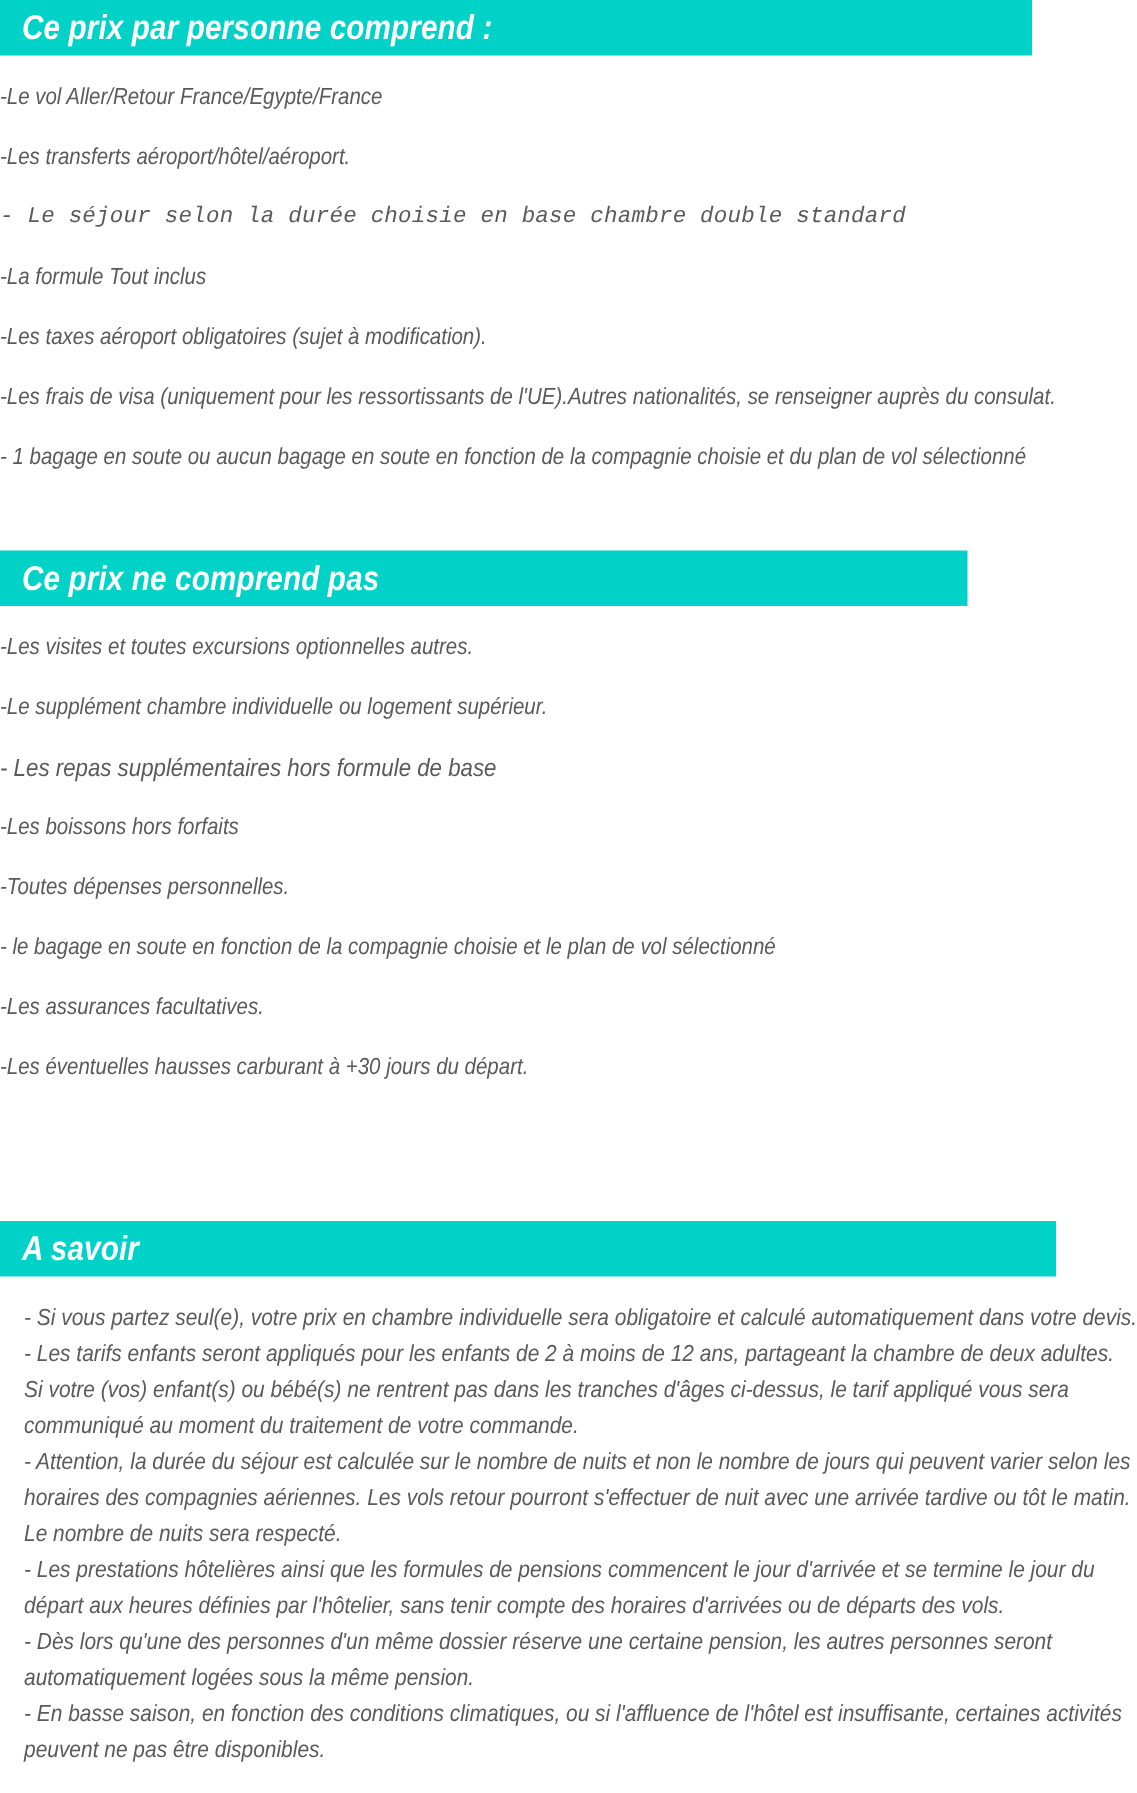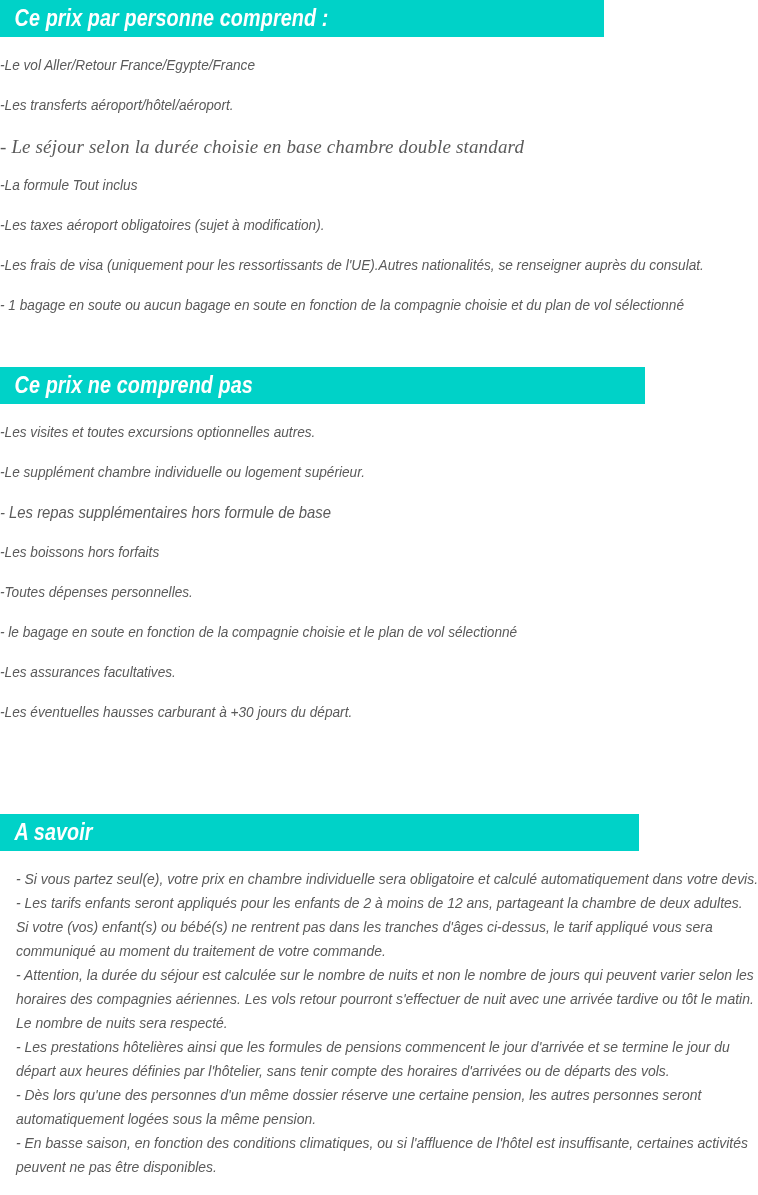--- a/index.html
+++ b/index.html
@@ -33,23 +33,23 @@
     font-size: 23px;
     color: #ffffff;
     letter-spacing: 0.1px;
     padding-left: 17px;
     transform: scaleX(0.86);
     transform-origin: left center;
     white-space: nowrap;
     line-height: 1;
   }
 
-  #bar-include  { top: 0px;   width: 604px; }
+  #bar-include  { top: 0px;   width: 688px; }
   #bar-exclude  { top: 367px; width: 645px; }
-  #bar-notice   { top: 814px; width: 639px; }
+  #bar-notice   { top: 814px; width: 704px; }
 
   
   .line {
     position: absolute;
     left: 0;
     font-style: italic;
     color: #5a5a5a;
     white-space: nowrap;
     line-height: 1.15;
   }
@@ -61,22 +61,22 @@
     transform-origin: left center;
   }
   .cond-lg {
     font-family: "Liberation Sans Narrow", "Liberation Sans", sans-serif;
     font-size: 16.5px;
     transform: scaleX(0.90);
     transform-origin: left center;
   }
   
   .wide {
-    font-family: Liberation Serif, serif;
-    font-size: 19px;
+    font-family: Liberation Mono, monospace;
+    font-size: 15px;
     letter-spacing: 0.15px;
   }
 
   
   #notice-block {
     position: absolute;
     left: 16px;
     top: 868px;
     width: 758px;
   }

